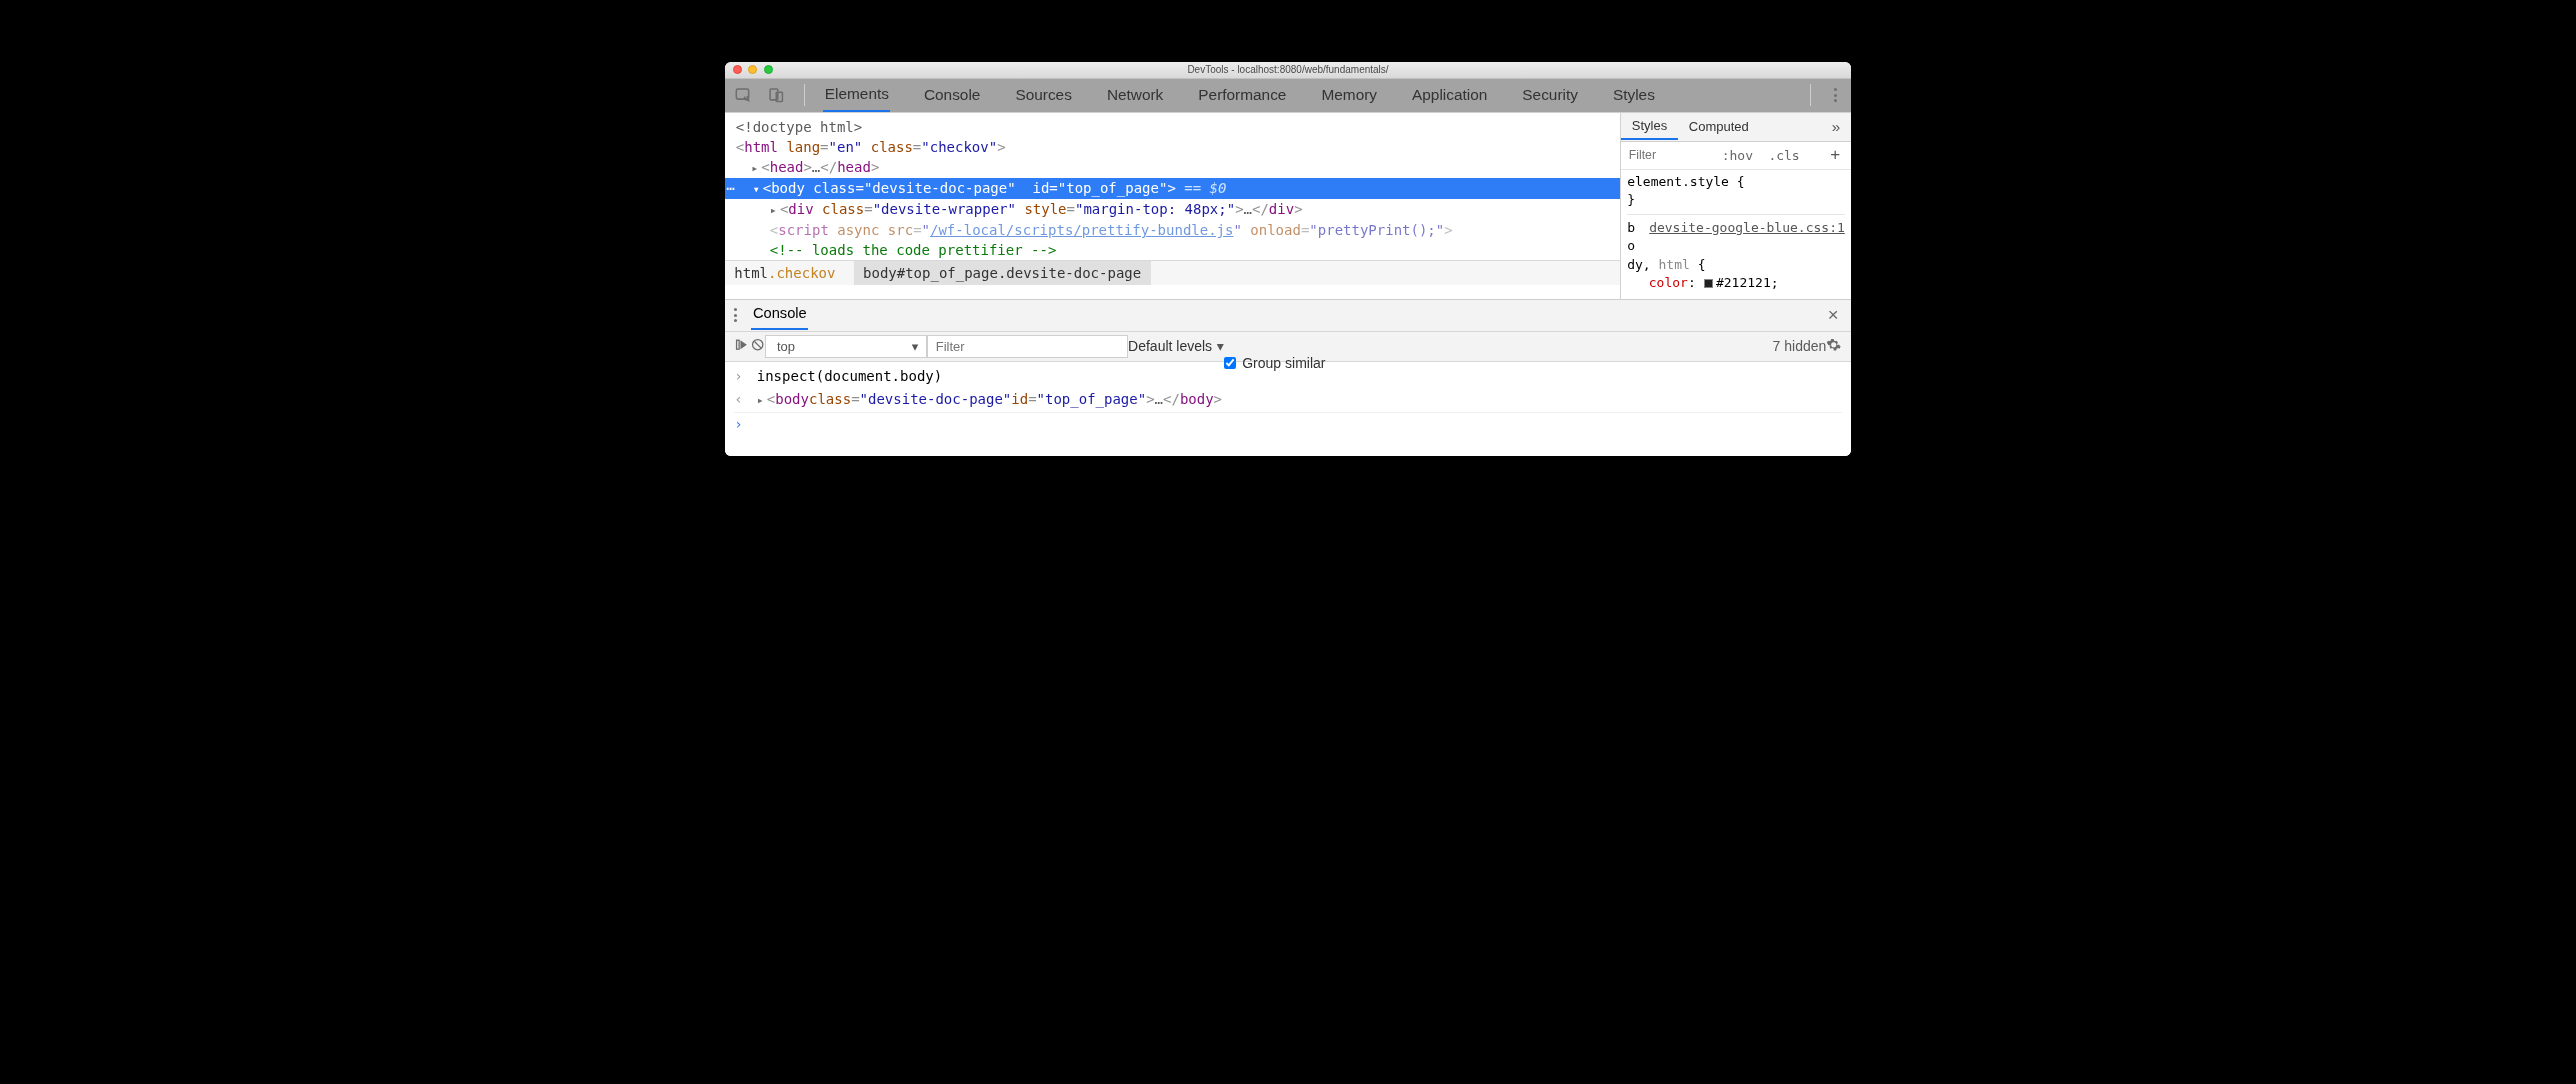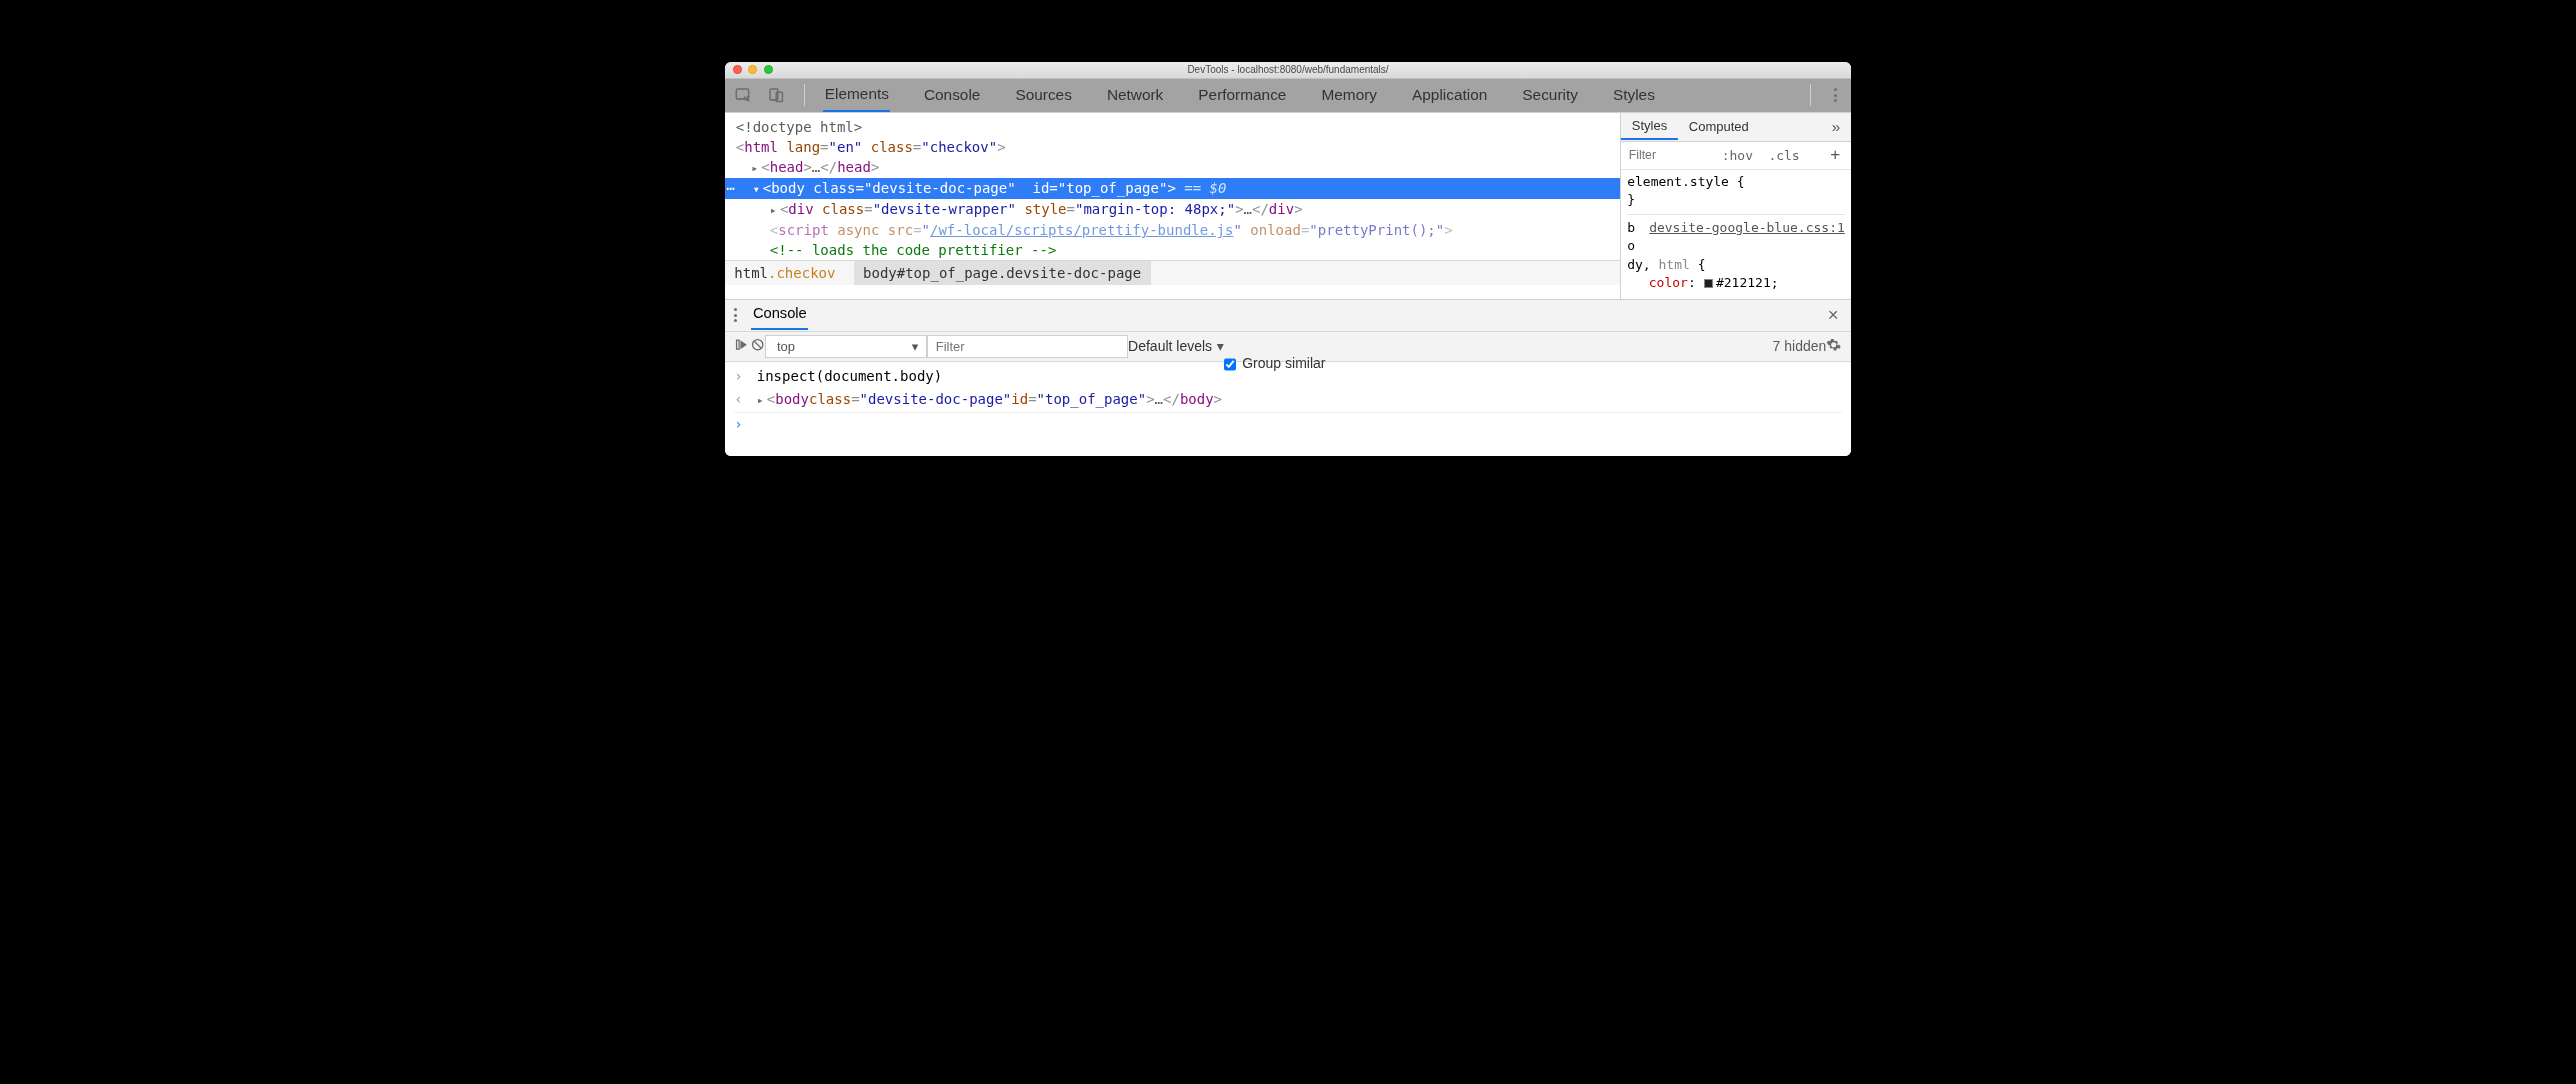--- a/index.html
+++ b/index.html
@@ -109,21 +109,21 @@
   .drawer-tab { font-size:14.7px; padding:4.6px 1.5px 6.2px; border-bottom:2.3px solid #1a73e8; }
   .drawer-tabs .dspacer { flex:1; }
   .drawer-close { font-size:18.5px; color:#6a6a6a; padding:0 3.1px;}
   .drawer-toolbar { display:flex; align-items:center; height:31px; padding:0 9.3px; border-top:0.8px solid #d6d6d6; border-bottom:0.8px solid #d6d6d6; background:#f3f3f3; color:#555;}
   .dbtn svg { width:15.4px; height:15.4px; stroke:#6b6b6b; fill:none; stroke-width:2; }
   .ctx { background:#fff; border:0.8px solid #cfcfcf; padding:3.1px 21.6px 3.1px 10.8px; font-size:13px; position:relative; width:162px;}
   .ctx::after { content:"▾"; position:absolute; right:7.7px; color:#555;}
   .cfilter { background:#fff; border:0.8px solid #cfcfcf; padding:3.1px 7.7px; font-size:13px; width:201px; outline:none; }
   .levels { font-size:14px; color:#333; display:flex; align-items:center; gap:4.6px; }
   .levels::after { content:"▾"; color:#555; }
-  .chk { display:flex; align-items:flex-end; gap:6.2px; font-size:14px; color:#333;margin-top:33px; }
+  .chk { display:flex; align-items:center; gap:6.2px; font-size:14px; color:#333;margin-top:33px; }
   .chk input { width:12.3px; height:12.3px; }
   .drawer-toolbar .filler { flex:1; }
   .hidden-count { color:#5a5a5a; font-size:14px; }
   .gear svg { width:15.4px; height:15.4px; fill:#6b6b6b; }
   .console-body { background:#fff; font-family: ui-monospace, Menlo, monospace; font-size:14px; line-height:23px; padding:3.1px 9.3px 20px; }
   .crow { display:flex; align-items:flex-start; }
   .cmark { width:14px; color:#9a9a9a; display:inline-block; }
   .cmark.blue { color:#2f7df6; }
   .ccaret::before { content:"▸"; color:#6d6d6d; font-size:11.6px; margin-right:3.1px;}
 </style>

